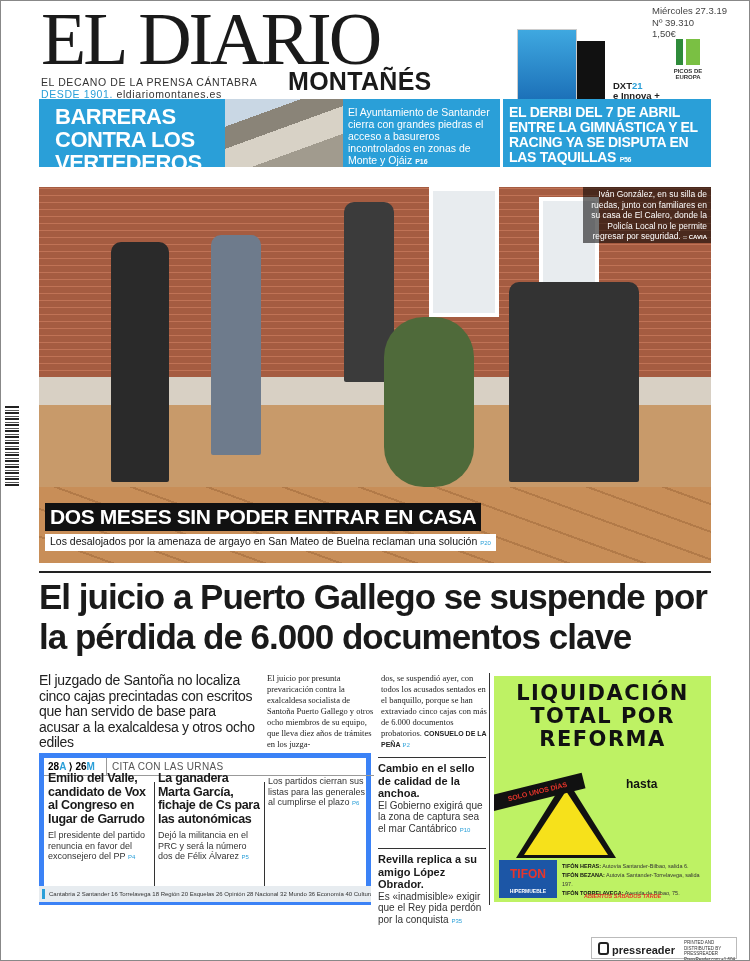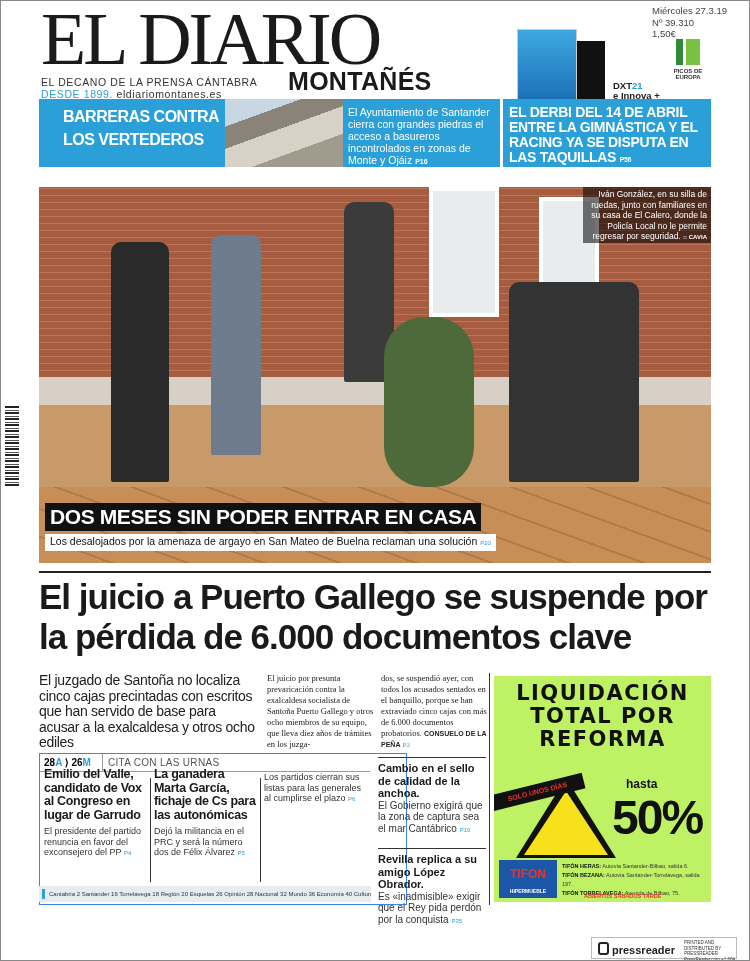--- a/index.html
+++ b/index.html
@@ -11,21 +11,21 @@
 .montanes{left:287px;top:66px;font-size:25px;font-weight:bold;color:#1a1a1a;letter-spacing:0.3px}
 .dateinfo{right:22px;top:4px;font-size:9.5px;color:#444;line-height:11.5px}
 .supp{left:516px;top:28px;width:60px;height:72px;background:linear-gradient(#3fa8e0,#1c70b8);border:1px solid #ccc}
 .supp2{left:576px;top:40px;width:28px;height:60px;background:#111}
 .supp-lbl{left:612px;top:80px;font-size:9.5px;font-weight:bold;color:#222;line-height:10px}
 .supp-lbl .n{color:#2a9fd8}
 .picos{left:662px;top:38px;width:50px;text-align:center;font-size:6px;font-weight:bold;color:#333}
 .picos .mark{width:24px;height:26px;margin:0 auto 3px;background:linear-gradient(90deg,#2e8b3a 0 30%,#fff 30% 40%,#7ac043 40% 100%)}
 .blue{background:#2a9fd8;color:#fff}
 .teaser1{left:38px;top:98px;width:304px;height:68px}
-.teaser1 .h{position:absolute;left:24px;top:6px;font-size:16px;font-weight:bold;line-height:23px;letter-spacing:-0.5px;width:170px}
+.teaser1 .h{position:absolute;left:16px;top:6px;font-size:22px;font-weight:bold;line-height:23px;letter-spacing:-0.5px;width:170px}
 .teaser1 .img{position:absolute;left:186px;top:0;width:118px;height:68px;background:linear-gradient(160deg,#c9d7e4 0 25%,#8a8478 25% 45%,#d8d2c6 45% 70%,#a19b8e 70%)}
 .teaser2{left:342px;top:98px;width:157px;height:68px;padding:7px 5px;font-size:10.5px;line-height:12px}
 .teaser3{left:502px;top:98px;width:208px;height:68px;padding:6px 6px;font-size:14px;font-weight:bold;line-height:15px;letter-spacing:-0.3px}
 .pg{font-size:7px;font-weight:bold;color:#fff}
 .photo{left:38px;top:186px;width:672px;height:376px;background:linear-gradient(180deg,#c4a487 0 8%,#b06a4d 8% 42%,#d8d0c4 42% 58%,#c89a6a 58% 100%);overflow:hidden}
 .photo .wall{position:absolute;left:0;top:0;width:672px;height:190px;background:repeating-linear-gradient(0deg,#a55c41 0 6px,#c07356 6px 7px)}
 .photo .win{position:absolute;background:#e8ecef;border:4px solid #fff}
 .photo .floor{position:absolute;left:0;top:300px;width:672px;height:76px;background:repeating-linear-gradient(20deg,#c88e58 0 24px,#b27a48 24px 26px)}
 .person{position:absolute;border-radius:10px 10px 2px 2px}
 .caption-box{left:582px;top:186px;width:128px;height:56px;background:rgba(0,0,0,0.55);color:#fff;font-size:8.5px;line-height:10.5px;padding:2px 4px;text-align:right}
@@ -34,21 +34,21 @@
 .photo-sub{left:44px;top:533px;background:#fff;color:#111;font-size:10.5px;padding:1px 5px;line-height:13px}
 .photo-sub .p{font-size:6px;color:#2a9fd8}
 .barcode{left:4px;top:405px;width:14px;height:80px;background:repeating-linear-gradient(0deg,#222 0 2px,#fff 2px 3px,#555 3px 4px,#fff 4px 6px)}
 .rule{left:38px;top:570px;width:672px;height:2px;background:#222}
 .head{left:38px;top:576px;width:680px;font-size:35px;font-weight:bold;line-height:40px;letter-spacing:-1px;color:#1a1a1a}
 .deck{left:38px;top:672px;width:220px;font-size:14px;line-height:15.5px;color:#222;letter-spacing:-0.3px}
 .body{font-family:"Liberation Serif",serif;font-size:8.5px;line-height:11px;color:#222;width:112px}
 .body .by{font-family:"Liberation Sans",sans-serif;font-weight:bold;font-size:7px}
 .body .pp{color:#2a9fd8;font-size:7px}
 .vrule{background:#333;width:1px}
-.elect{left:38px;top:752px;width:368px;height:152px;border:1px solid #3b82f6}
+.elect{left:38px;top:752px;width:332px;height:152px;border:5px solid #3b82f6}
 .elect-top{position:absolute;left:0;top:0;width:330px;height:18px;border-bottom:1px solid #999;font-size:10px}
 .elect-top .tag{position:absolute;left:4px;top:3px;font-weight:bold}
 .elect-top .tag .c{color:#2a9fd8}
 .elect-top .sec{position:absolute;left:68px;top:3px;color:#555;letter-spacing:0.3px}
 .elect-top .div{position:absolute;left:62px;top:0;width:1px;height:18px;background:#999}
 .ecol{position:absolute;top:14px;width:102px}
 .ecol .h{font-size:12.5px;font-weight:bold;line-height:13.5px;letter-spacing:-0.3px;color:#1a1a1a}
 .ecol .t{font-size:9px;line-height:10.5px;color:#333;margin-top:4px}
 .ecol .p{font-size:6px;color:#2a9fd8}
 .index{left:38px;top:885px;width:332px;height:16px;background:#e7ecf0;font-size:6px;line-height:16px;padding-left:10px;color:#333;white-space:nowrap;overflow:hidden}
@@ -73,21 +73,21 @@
 .pr .logo{position:absolute;left:6px;top:4px;font-size:11px;font-weight:bold;color:#222}
 .pr .logo::before{content:"";display:inline-block;width:7px;height:9px;border:2px solid #222;border-radius:3px;margin-right:3px;vertical-align:-1px}
 .pr .fine{position:absolute;left:92px;top:2px;font-size:4.5px;line-height:5.5px;color:#333}
 </style>
 </head>
 <body>
 
 <div class="abs mast-title">EL DIARIO</div>
 <div class="abs tagline">
   <div>EL DECANO DE LA PRENSA CÁNTABRA</div>
-  <div><span class="since">DESDE 1899.</span> <span>eldiariomontanes.es</span></div>
+  <div><span class="since">DESDE 1901.</span> <span>eldiariomontanes.es</span></div>
 </div>
 <div class="abs montanes">MONTAÑÉS</div>
 <div class="abs dateinfo">
   <div>Miércoles 27.3.19</div>
   <div>Nº 39.310</div>
   <div>1,50€</div>
 </div>
 
 <div class="abs supp"></div>
 <div class="abs supp2"></div>
@@ -102,21 +102,21 @@
 
 <div class="abs blue teaser1">
   <div class="h">BARRERAS CONTRA LOS VERTEDEROS</div>
   <div class="img"></div>
 </div>
 <div class="abs blue teaser2">
   <span>El Ayuntamiento de Santander cierra con grandes piedras el acceso a basureros incontrolados en zonas de Monte y Ojáiz</span>
   <span class="pg">P16</span>
 </div>
 <div class="abs blue teaser3">
-  <span>EL DERBI DEL 14 DE ABRIL ENTRE LA GIMNÁSTICA Y EL RACING YA SE DISPUTA EN LAS TAQUILLAS</span>
+  <span>EL DERBI DEL 7 DE ABRIL ENTRE LA GIMNÁSTICA Y EL RACING YA SE DISPUTA EN LAS TAQUILLAS</span>
   <span class="pg">P56</span>
 </div>
 
 <div class="abs photo">
   <div class="wall"></div>
   <div class="win" style="left:390px;top:0;width:70px;height:130px"></div>
   <div class="win" style="left:500px;top:10px;width:60px;height:110px"></div>
   <div class="floor"></div>
   <div class="person" style="left:72px;top:55px;width:58px;height:240px;background:#2a2a2a"></div>
   <div class="person" style="left:172px;top:48px;width:50px;height:220px;background:#6e7b8c"></div>
@@ -179,21 +179,20 @@
     <div class="t"><span>Es «inadmisible» exigir que el Rey pida perdón por la conquista</span> <span class="p">P35</span></div>
   </div>
 </div>
 
 <div class="abs ad">
   <div class="title">LIQUIDACIÓN TOTAL POR REFORMA</div>
   <div class="sign"></div>
   <div class="sign-in"></div>
   <div class="ribbon">SOLO UNOS DÍAS</div>
   <div class="hasta">hasta</div>
-  <div class="pct">50%</div>
   <div class="logo">
       <div>TIFON</div>
       <span>HIPERMUEBLE</span>
     </div>
   <div class="stores">
     <div><b>TIFÓN HERAS:</b> <span>Autovía Santander-Bilbao, salida 6.</span></div>
     <div><b>TIFÓN BEZANA:</b> <span>Autovía Santander-Torrelavega, salida 197.</span></div>
     <div><b>TIFÓN TORRELAVEGA:</b> <span>Avenida de Bilbao, 75.</span></div>
   </div>
   <div class="hours">ABIERTOS SÁBADOS TARDE</div>

